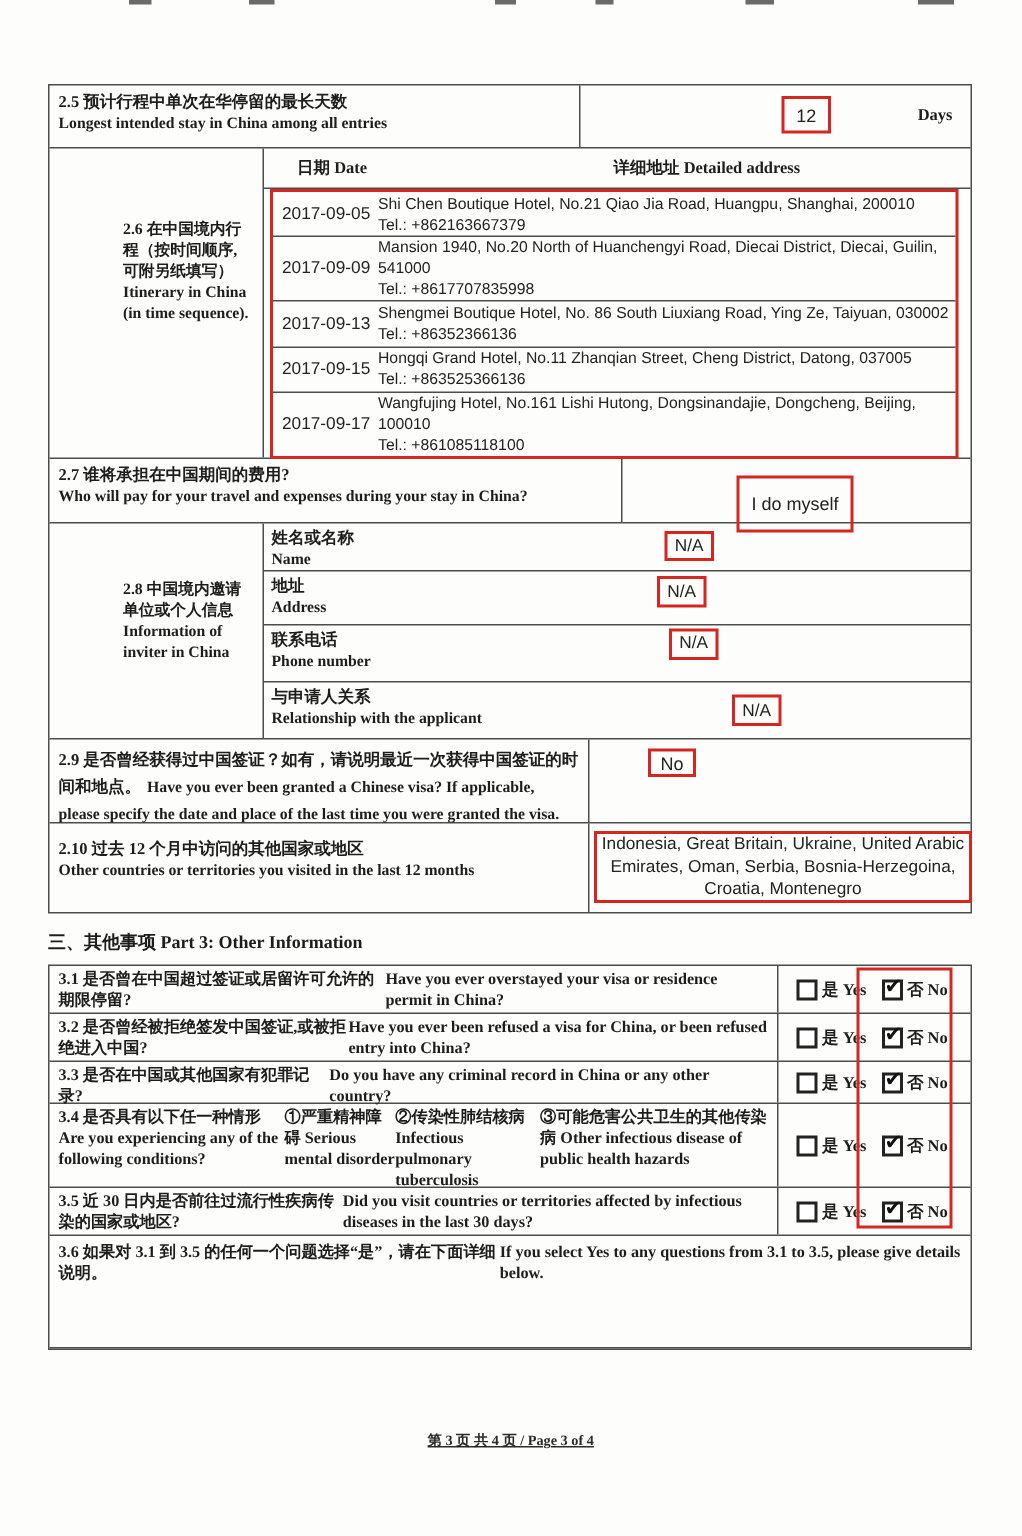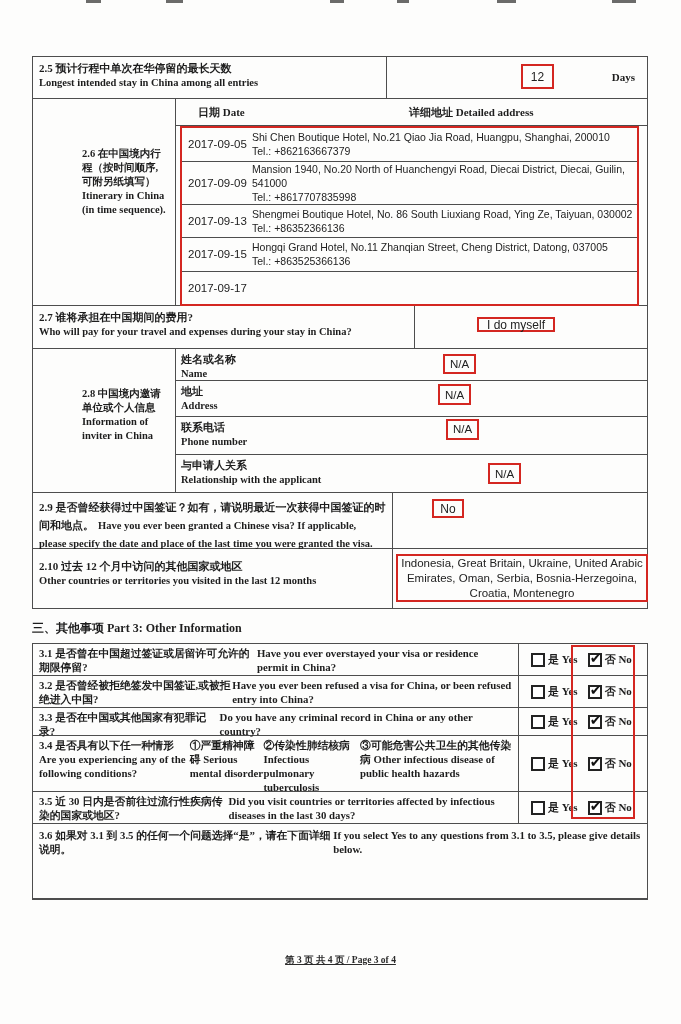--- a/index.html
+++ b/index.html
@@ -138,32 +138,36 @@
           </div>
           <div class="itin-row">
             <div class="itin-date">2017-09-15</div>
             <div class="itin-addr">
               <div>Hongqi Grand Hotel, No.11 Zhanqian Street, Cheng District, Datong, 037005</div>
               <div>Tel.: +863525366136</div>
             </div>
           </div>
           <div class="itin-row">
             <div class="itin-date">2017-09-17</div>
+            <div class="itin-addr">
+              <div>Wangfujing Hotel, No.161 Lishi Hutong, Dongsinandajie, Dongcheng, Beijing, 100010</div>
+              <div>Tel.: +861085118100</div>
+            </div>
           </div>
         </div>
       </div>
     </div>
 
     <div class="row" style="height:43px">
       <div class="qcell" style="width:382px">
         <div class="zh">2.7 谁将承担在中国期间的费用?</div>
         <div class="en">Who will pay for your travel and expenses during your stay in China?</div>
       </div>
       <div class="acell">
-        <span class="redbox" style="left:62px;top:11px;width:78px;height:15px">I do myself</span>
+        <span class="redbox" style="left:76px;top:11px;width:78px;height:38px">I do myself</span>
       </div>
     </div>
 
     <div class="row" style="height:144px">
       <div class="labelcell" style="width:99px;padding-top:38px">
         <span>2.8 中国境内邀请单位或个人信息</span>
         <span>Information of inviter in China</span>
       </div>
       <div class="content">
         <div class="subrow" style="height:32px">

